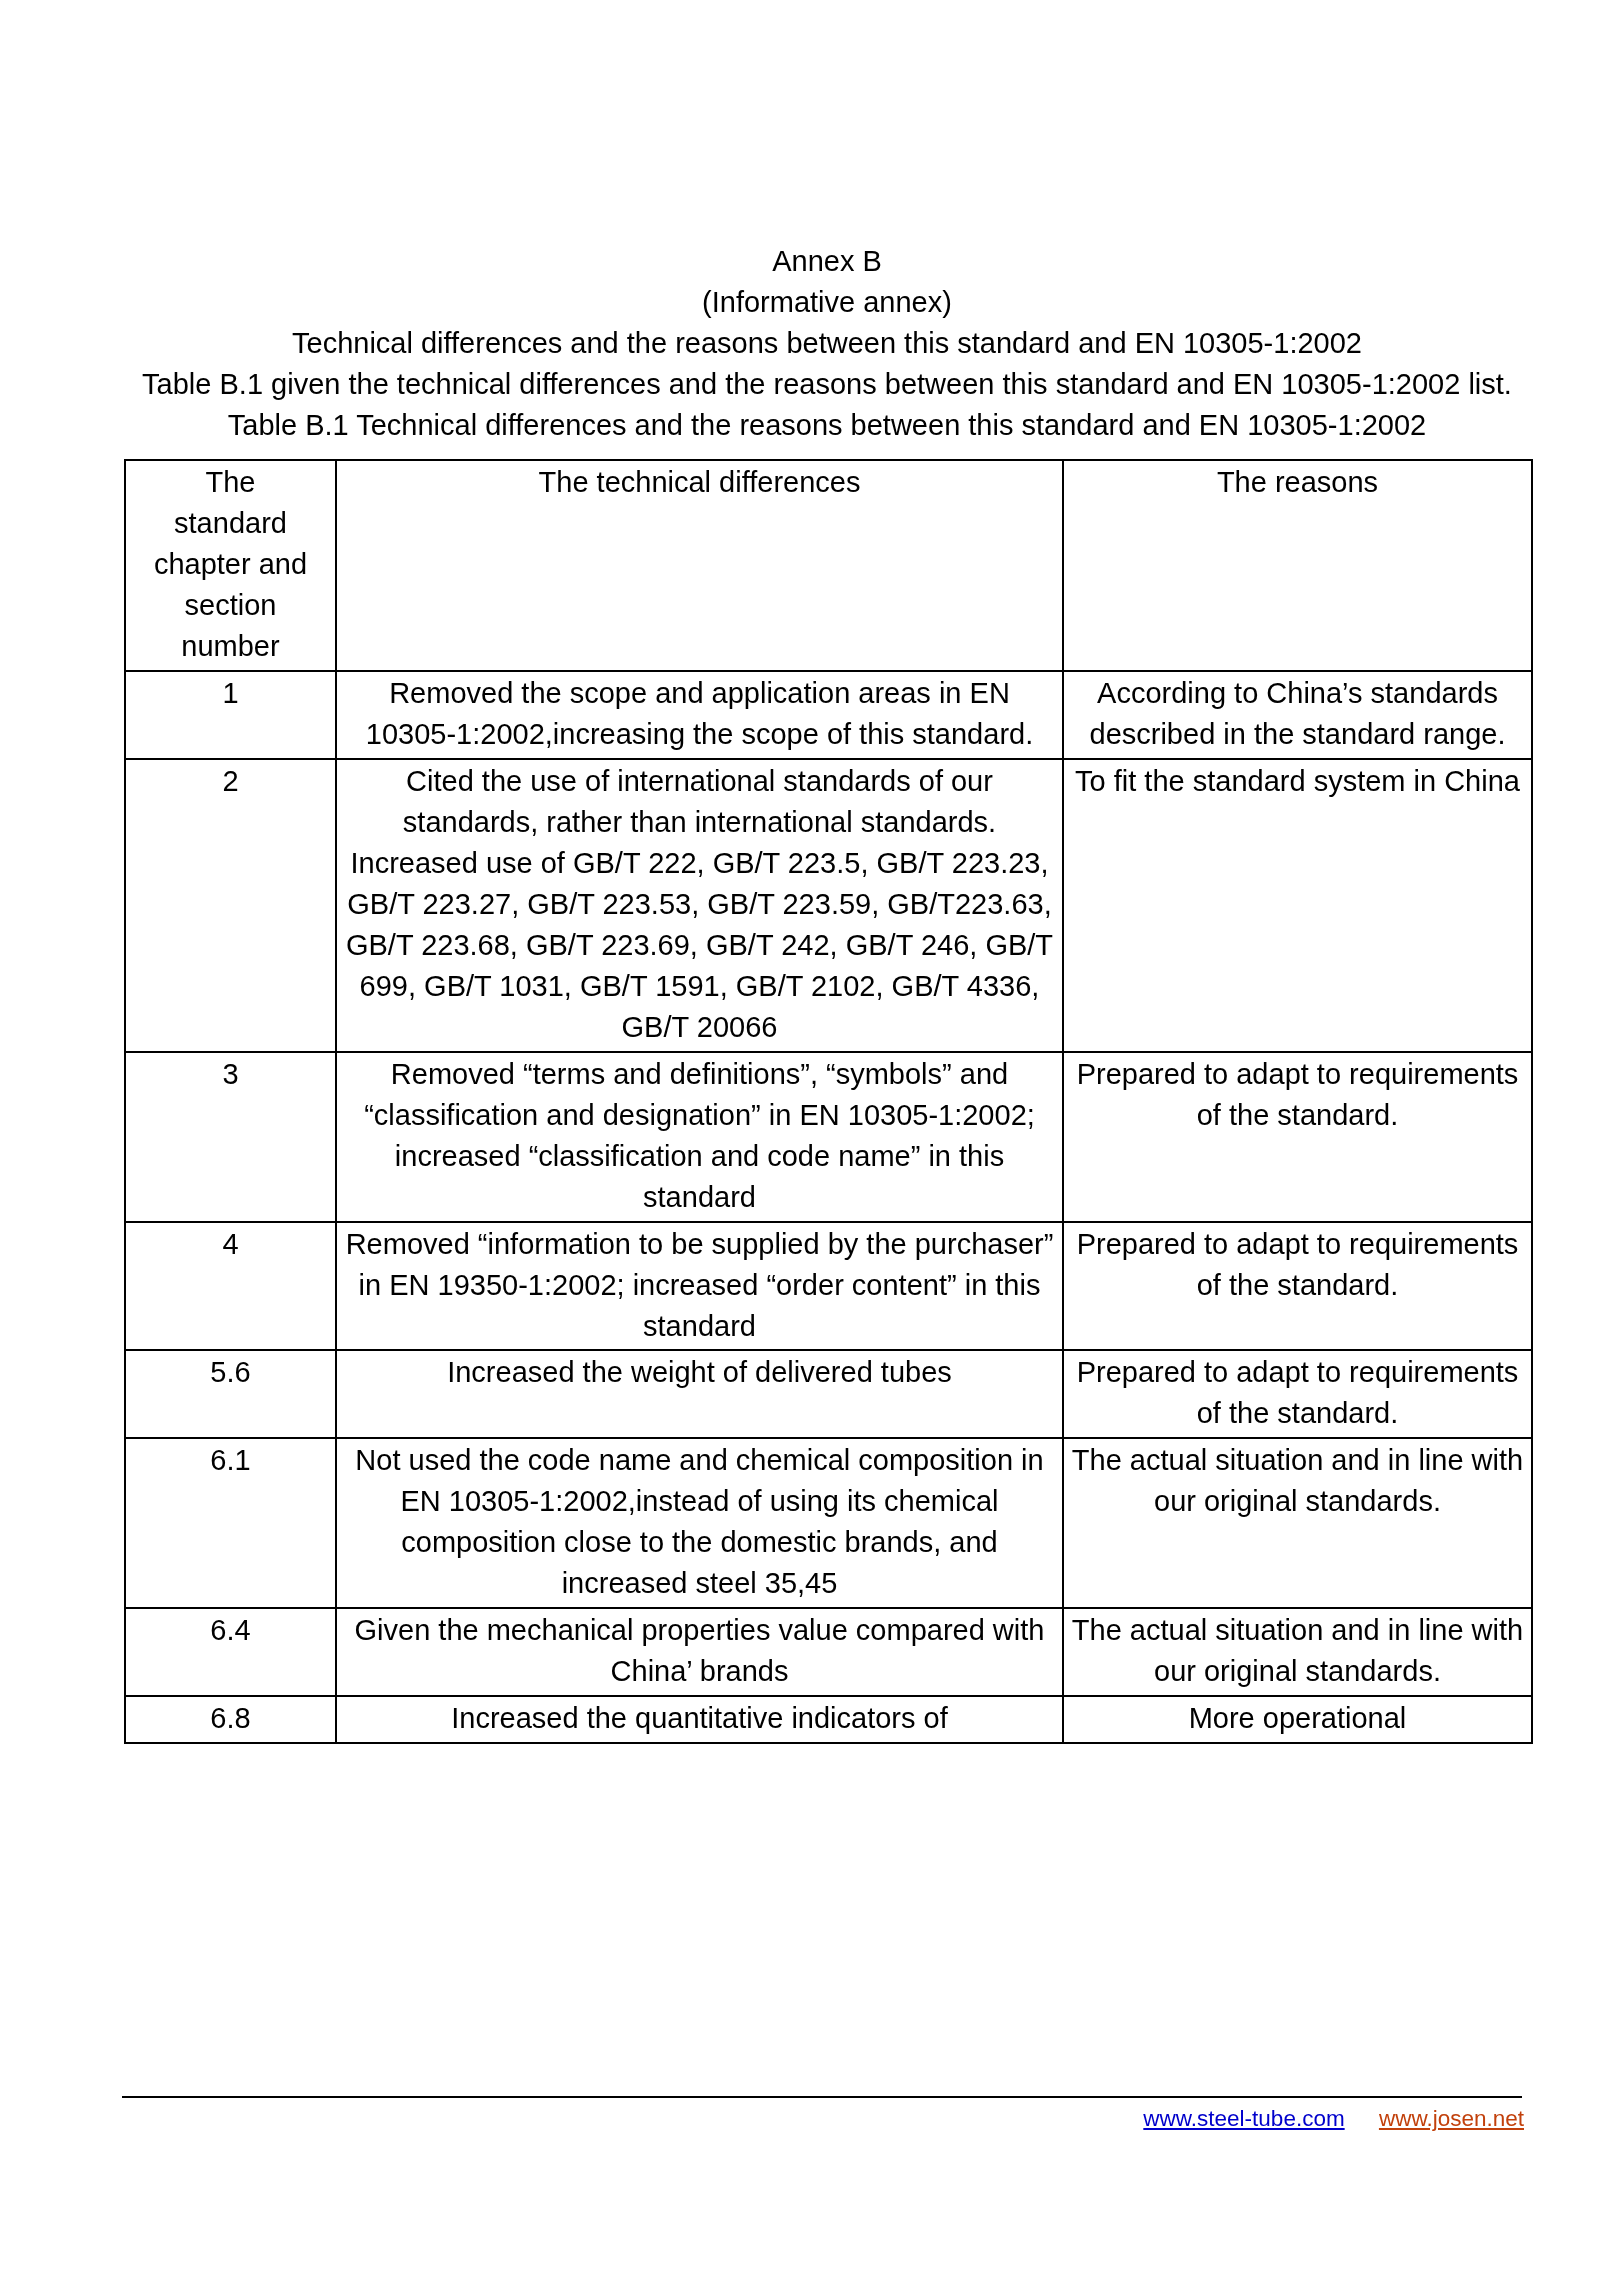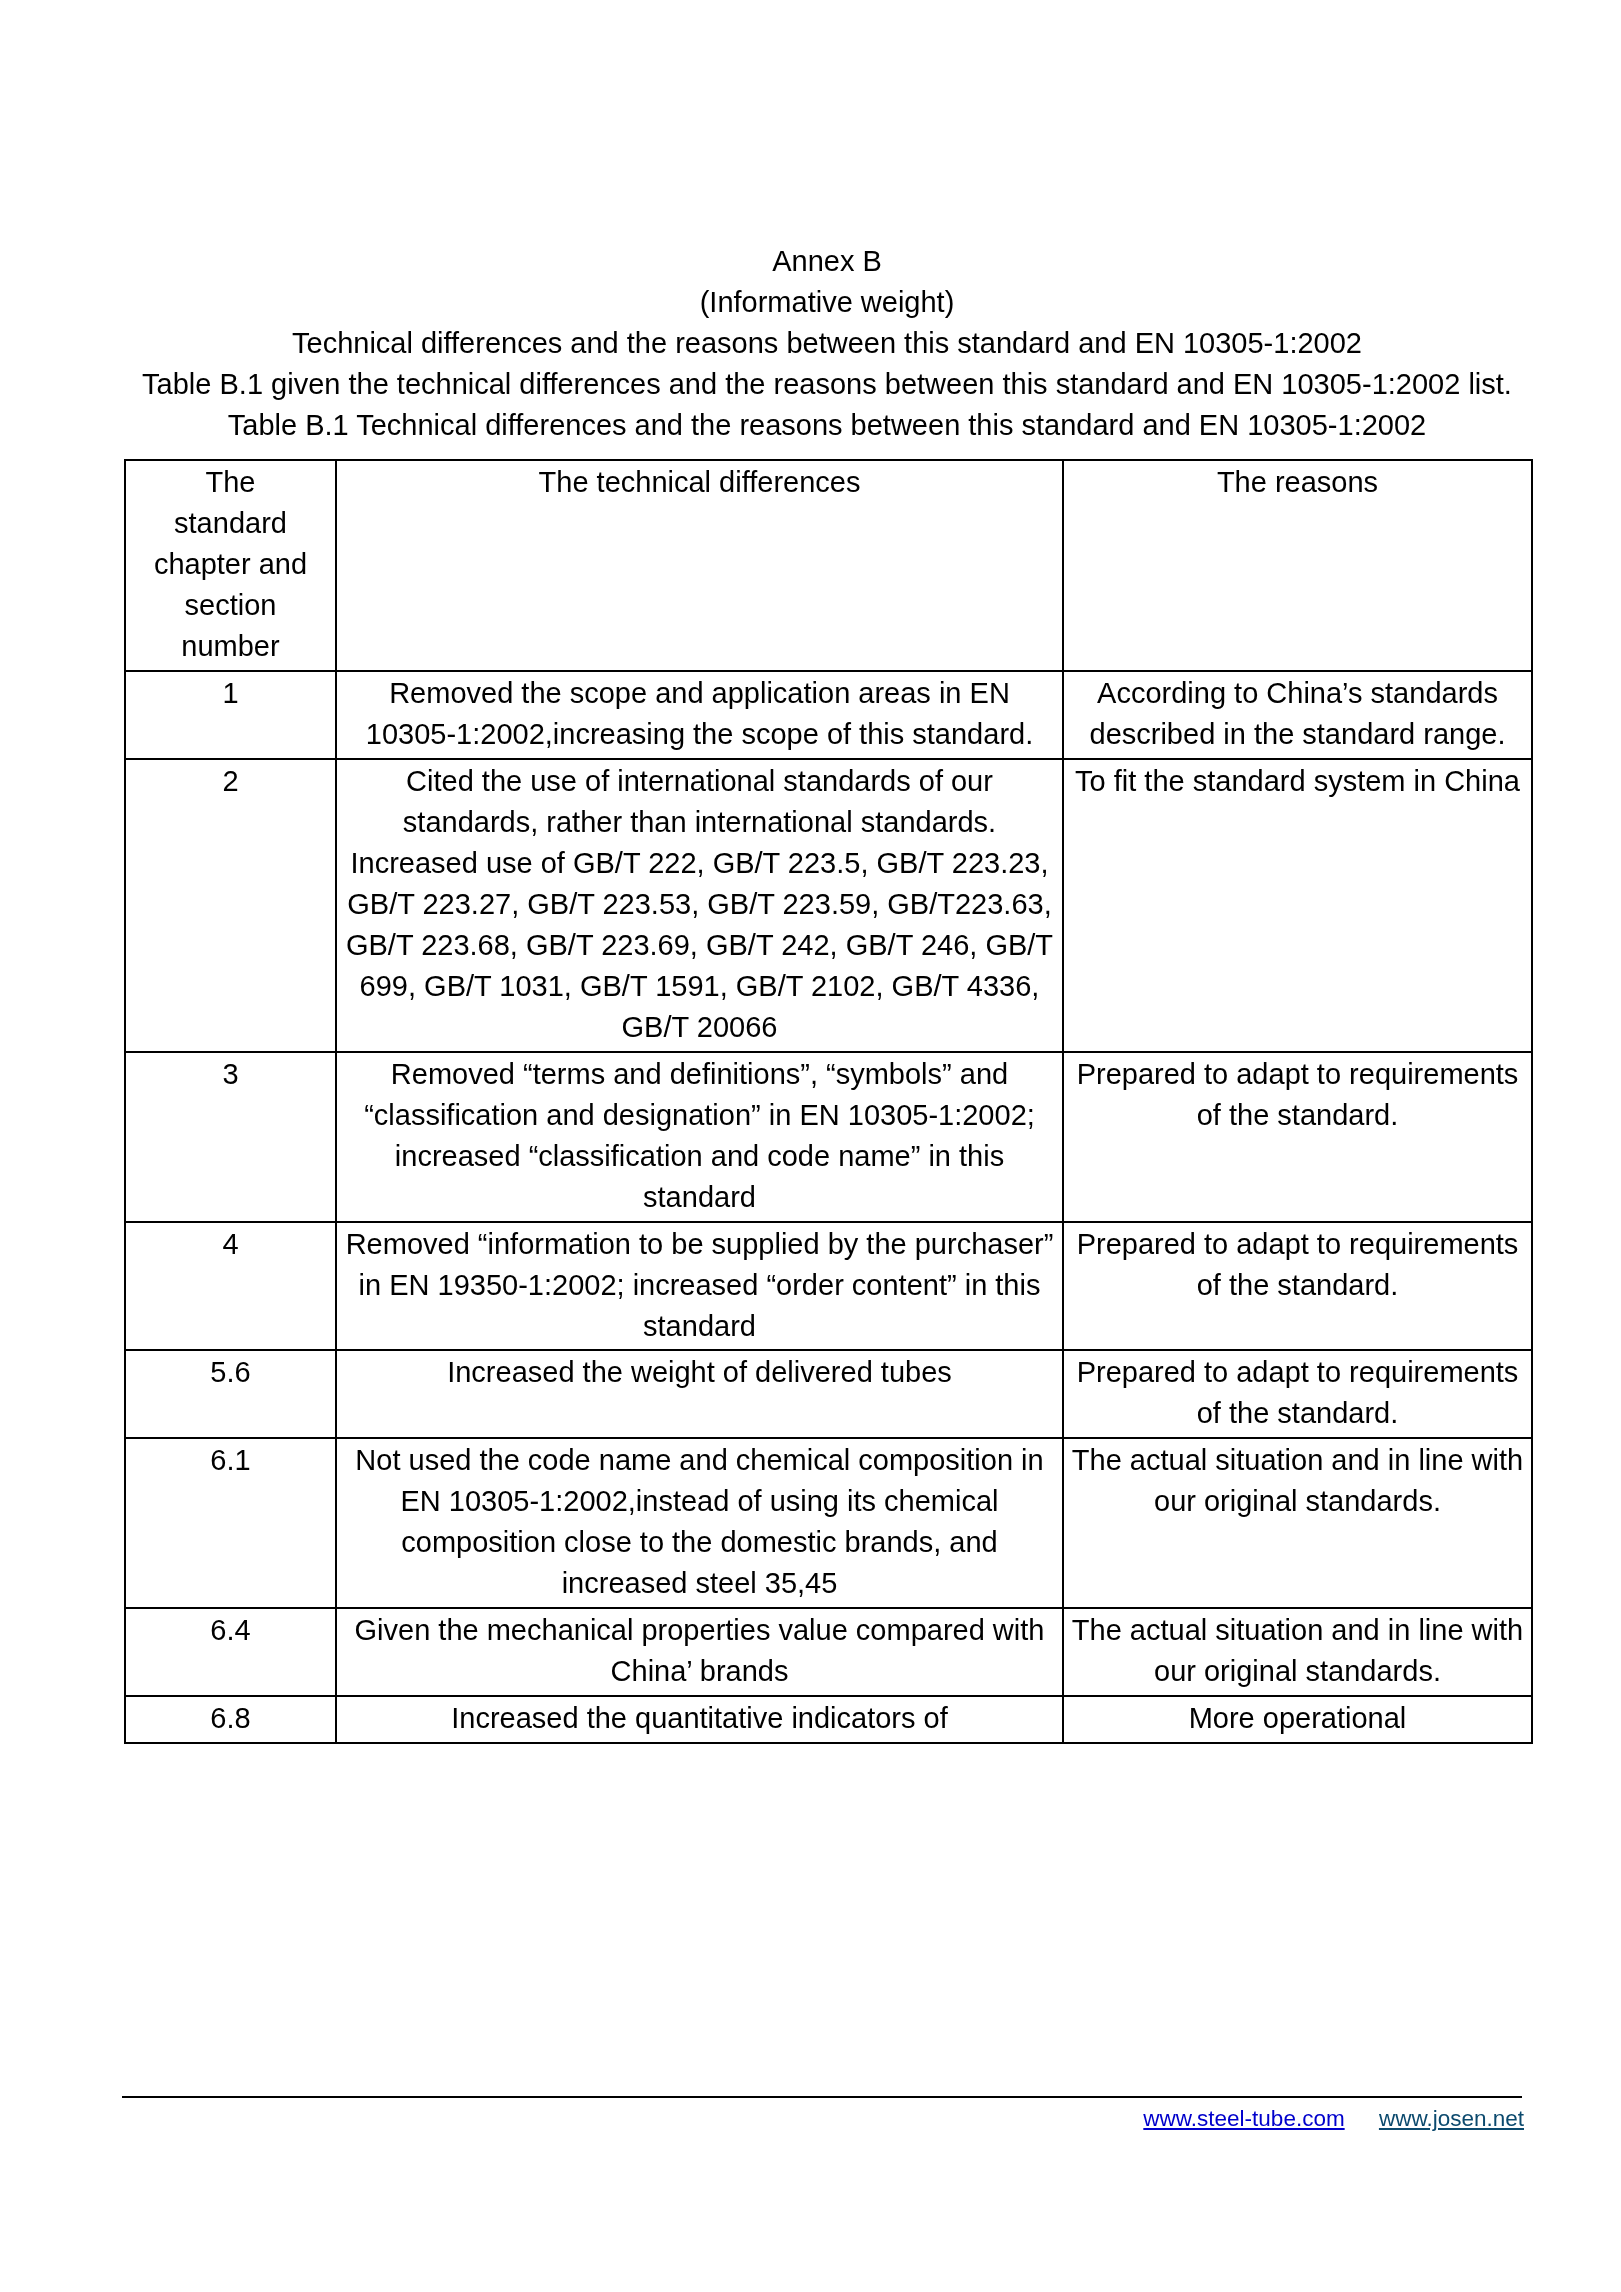--- a/index.html
+++ b/index.html
@@ -71,21 +71,21 @@
       cursor: pointer;
     }
   </style>
 </head>
 <body>
 
 <div class="page">
 
   <div class="heading">
     <p>Annex B</p>
-    <p>(Informative weight)</p>
+    <p>(Informative annex)</p>
     <p>Technical differences and the reasons between this standard and EN 10305-1:2002</p>
     <p>Table B.1 given the technical differences and the reasons between this standard and EN 10305-1:2002 list.</p>
     <p>Table B.1 Technical differences and the reasons between this standard and EN 10305-1:2002</p>
   </div>
 
   <table class="b1">
     <colgroup>
       <col class="c1">
       <col class="c2">
       <col class="c3">
@@ -143,17 +143,17 @@
         <td>Increased the quantitative indicators of</td>
         <td>More operational</td>
       </tr>
     </tbody>
   </table>
 
   <div class="footer-rule"></div>
 
   <div class="footer-links">
     <a href="#" style="color: rgb(0, 0, 204);">www.steel-tube.com</a>
-    <a href="#" style="color: #0c4a6e;">www.josen.net</a>
+    <a href="#" style="color: #c2410c;">www.josen.net</a>
   </div>
 
 </div>
 
 
 </body></html>

